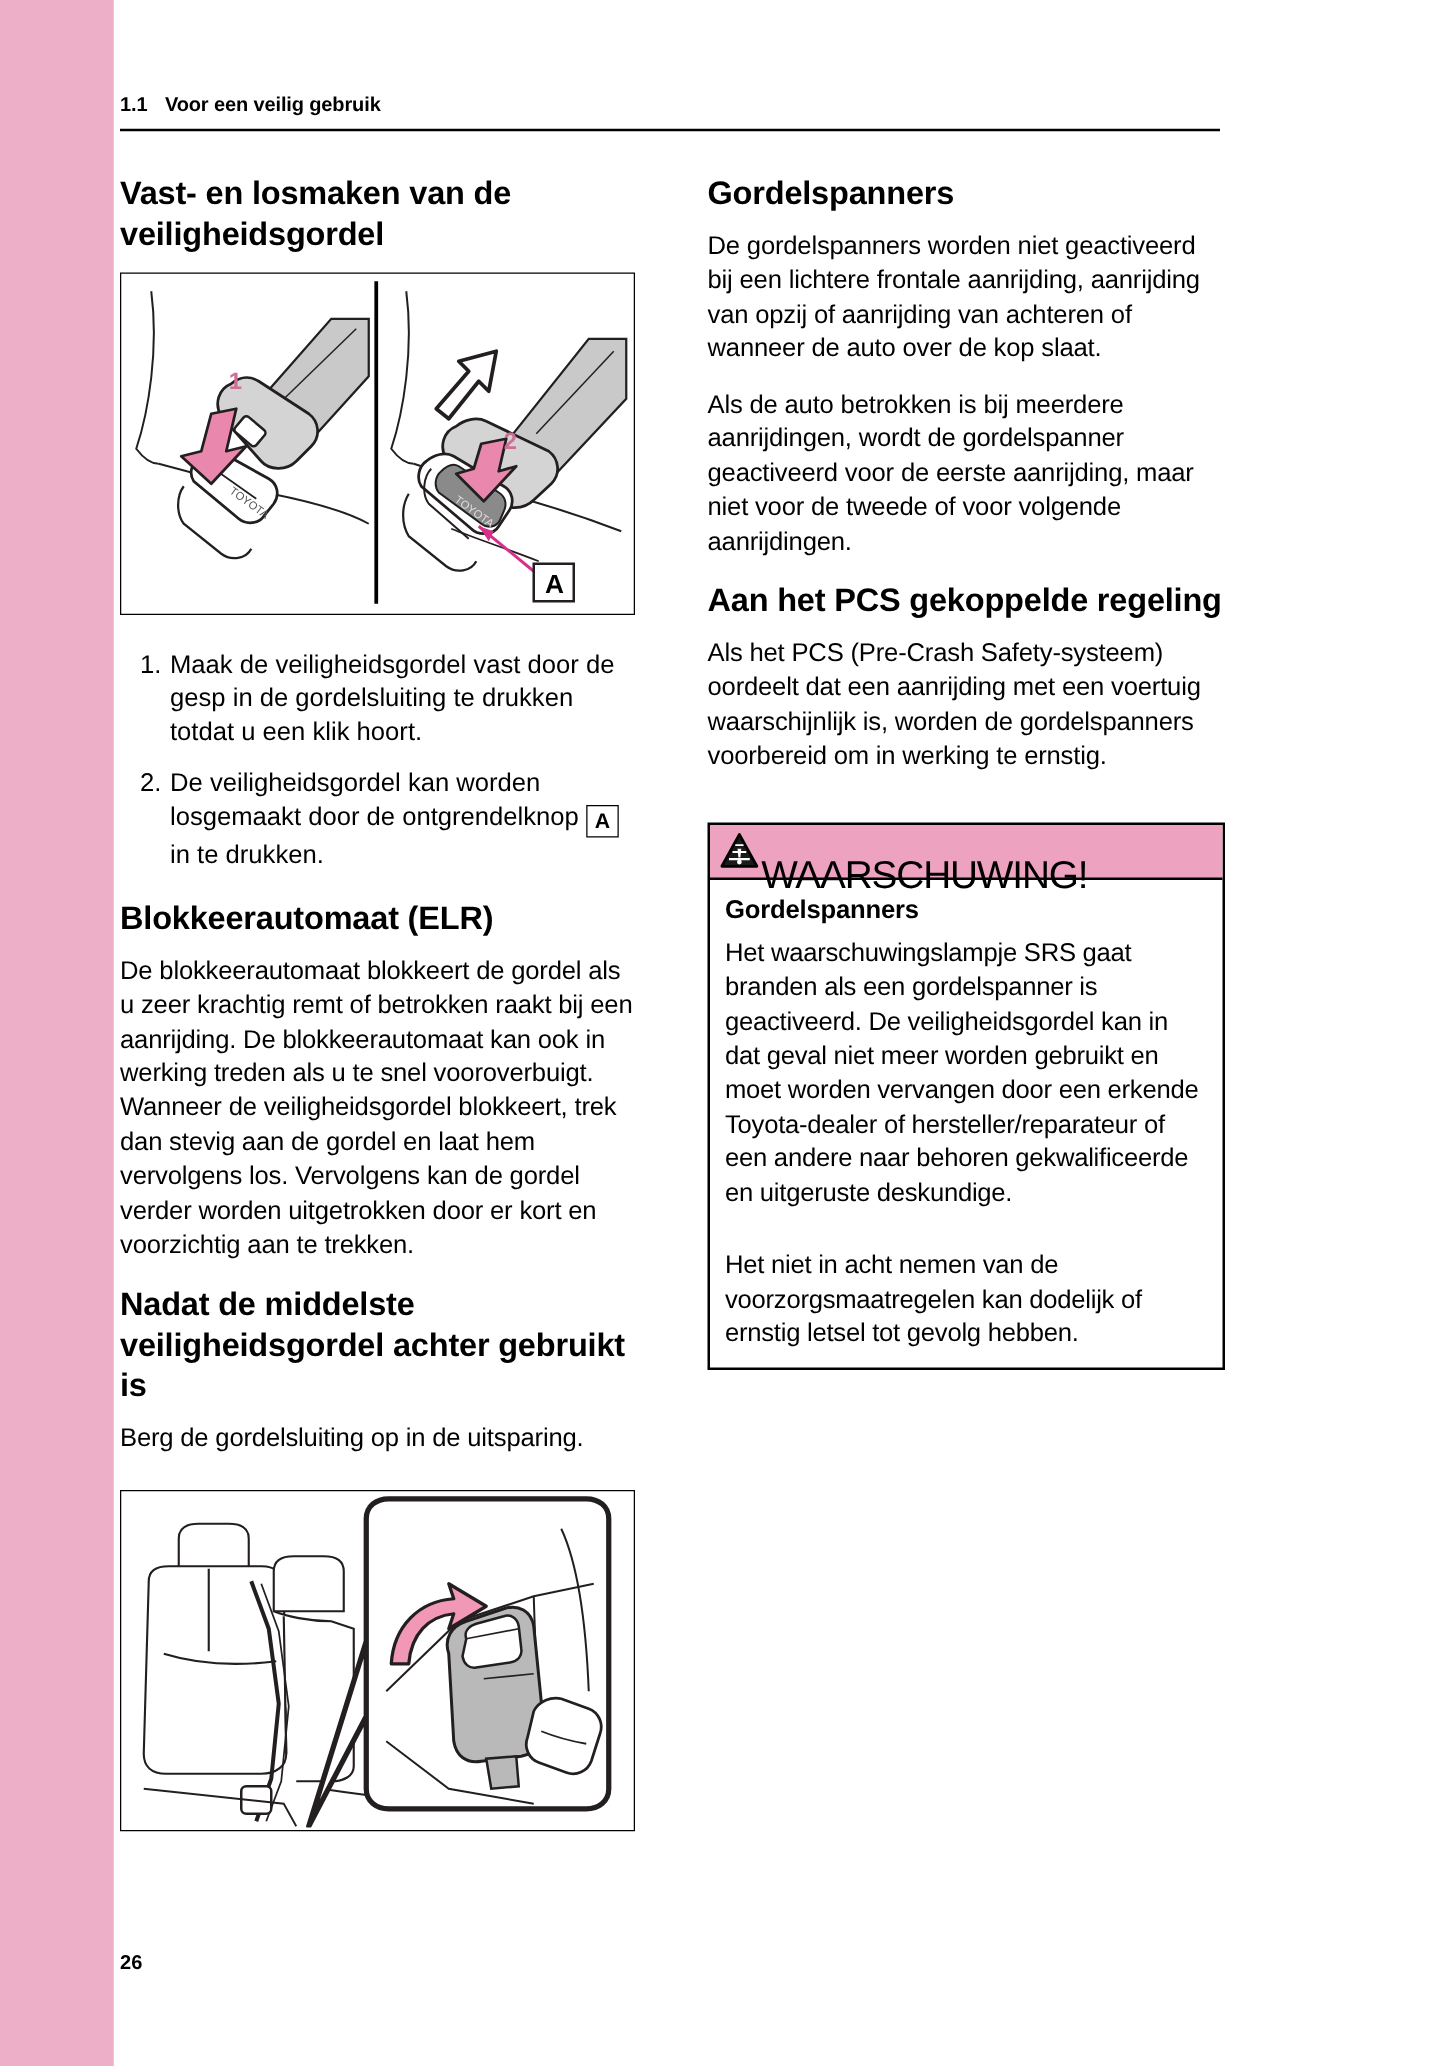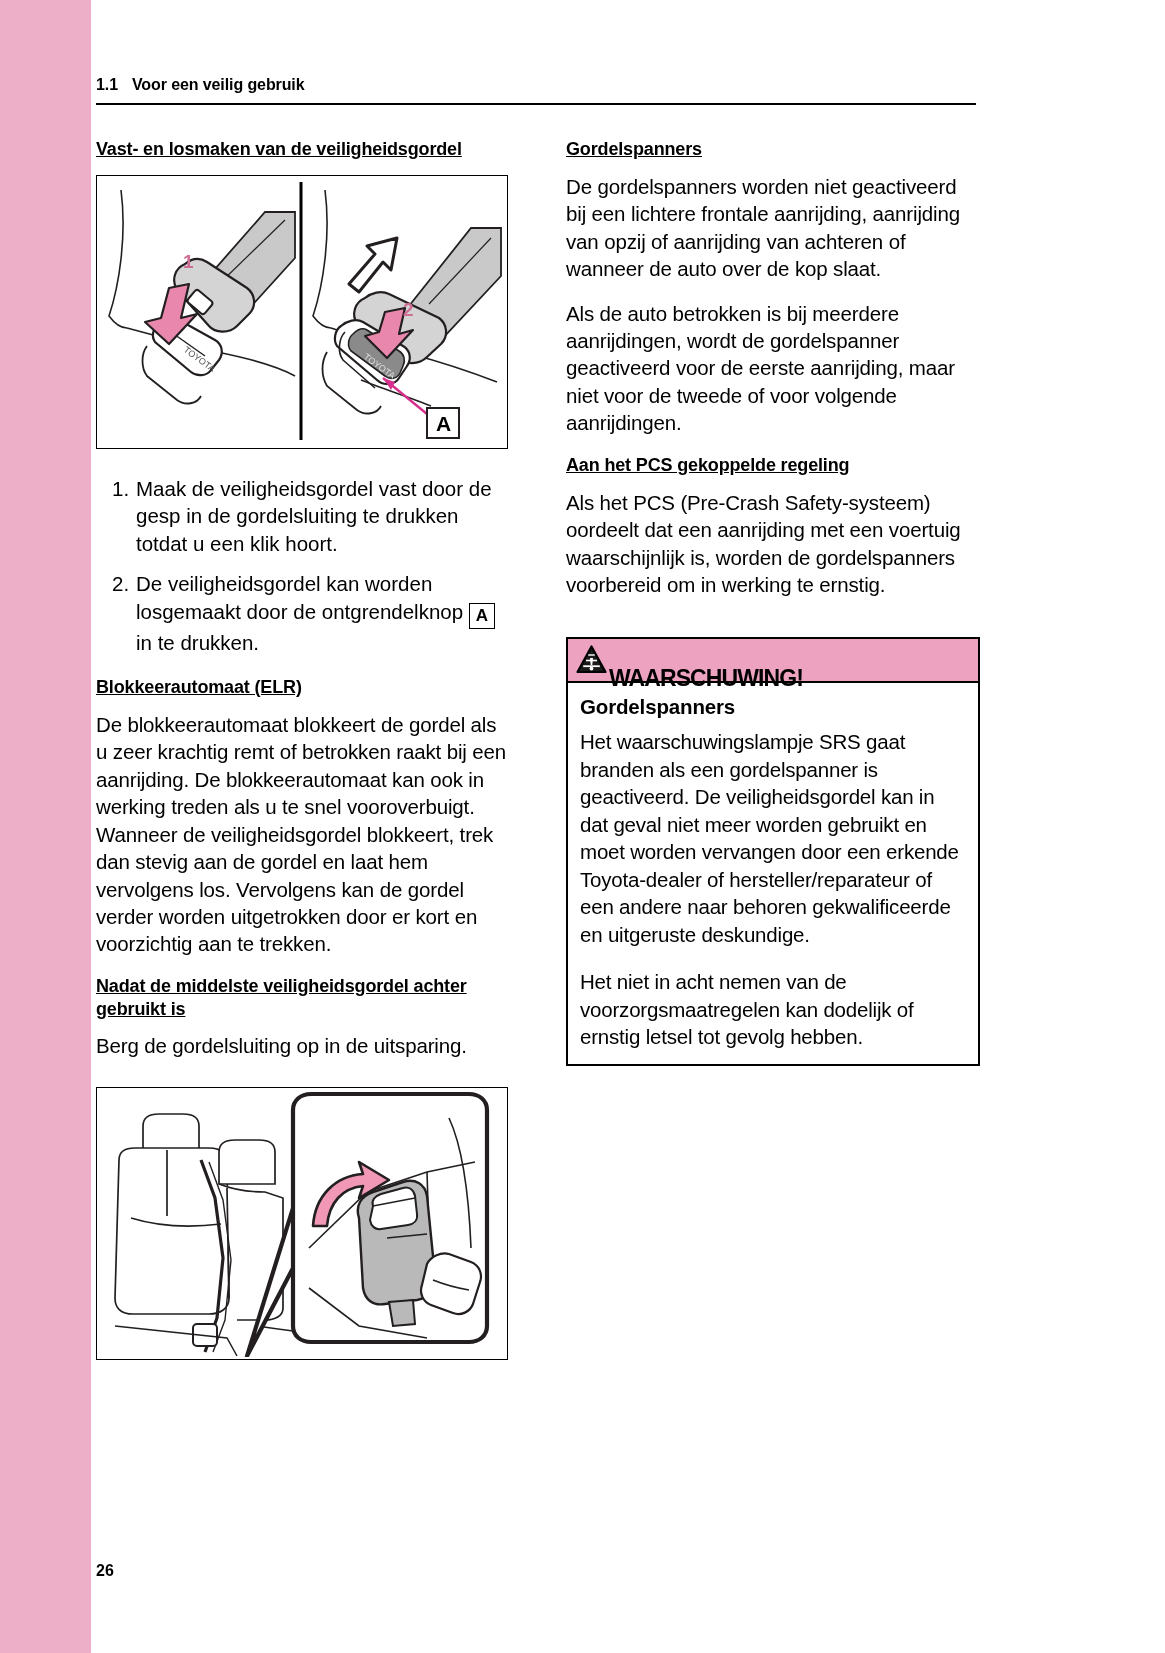--- a/index.html
+++ b/index.html
@@ -64,26 +64,25 @@
     position: absolute;
     left: 0px;
     top: 138px;
     width: 884px;
     display: flex;
     gap: 57px;
   }
   .col { width: 414px; }
 
   h2.sub {
-    font-size: 18px;
+    font-size: 26px;
     font-weight: bold;
     line-height: 1.26;
     margin: 0 0 14px 0;
     letter-spacing: -0.15px;
-    text-decoration: underline;
   }
   h2.sub.tight { margin-bottom: 12px; }
   p.body {
     font-size: 20.5px;
     line-height: 1.34;
     margin: 0 0 17px 0;
     letter-spacing: -0.15px;
   }
   p.body:last-child { margin-bottom: 0; }
 
@@ -144,39 +143,39 @@
     background: #eda3c0;
     border-bottom: 2.4px solid #000;
     display: flex;
     align-items: center;
     gap: 2px;
     padding: 4px 8px 5px 8px;
     box-sizing: border-box;
     height: 44px;
   }
   #warning-header .wtext {
-    font-size: 23px;
-    font-weight: bold;
+    font-size: 31px;
+    font-weight: normal;
     letter-spacing: -0.9px;
     line-height: 1;
     margin-top: 38px;
   }
   #warning-body {
     padding: 12px 12px 13px 12px;
   }
   #warning-body h3 {
     font-size: 20.5px;
     font-weight: bold;
     margin: 0 0 9px 0;
     letter-spacing: -0.15px;
   }
   #warning-body p {
     font-size: 20.5px;
     line-height: 1.34;
-    margin: 0 0 20px 0;
+    margin: 0 0 30px 0;
     letter-spacing: -0.2px;
   }
   #warning-body p:last-child { margin: 0; }
 
   svg { display: block; }
 </style>
 </head>
 <body>
 
 <div id="edge-tab"></div>

